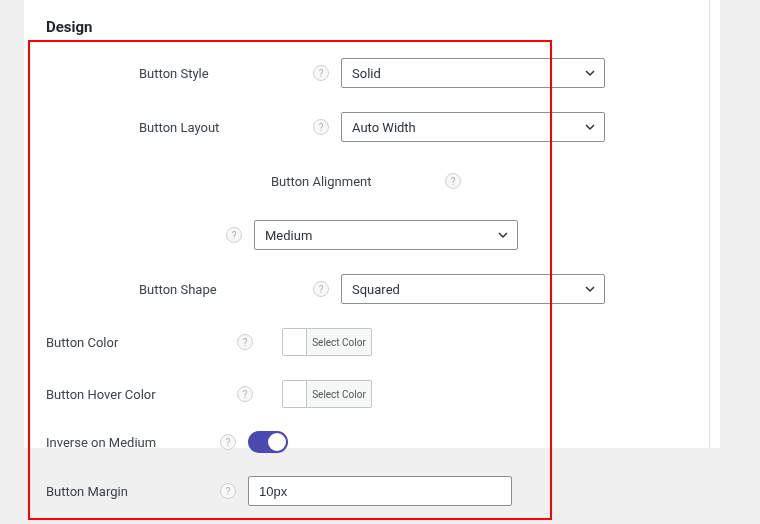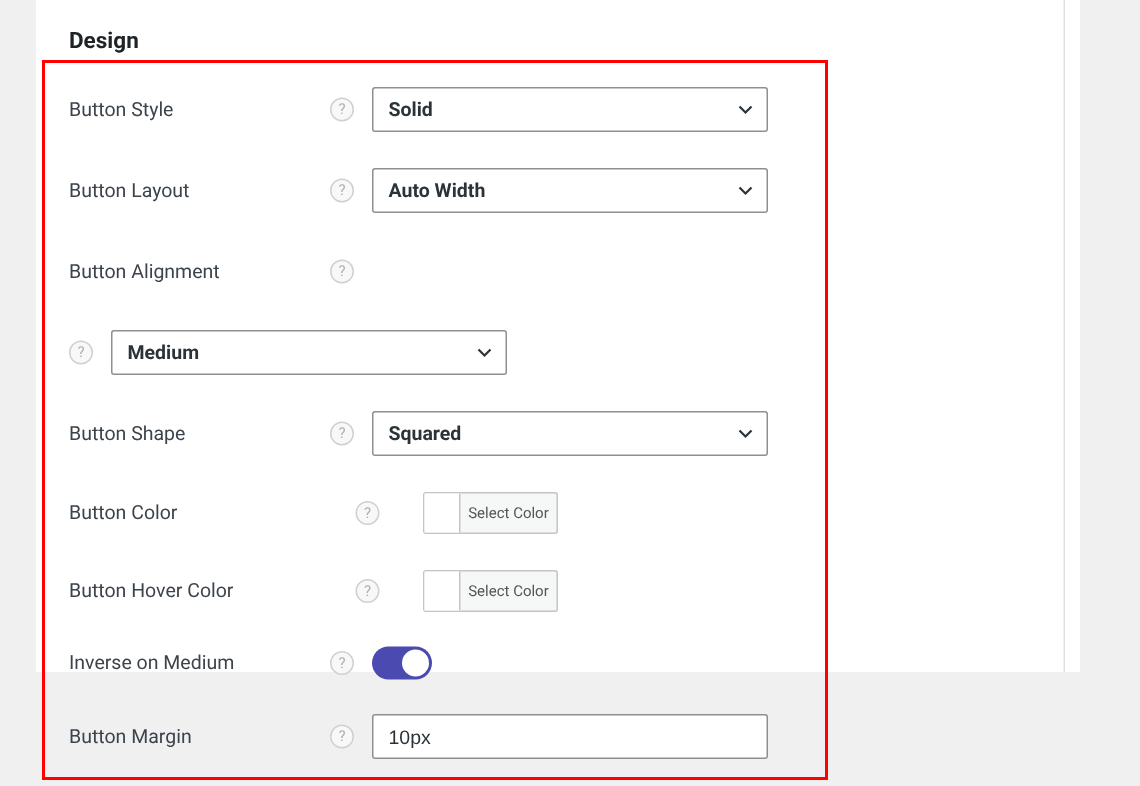--- a/index.html
+++ b/index.html
@@ -42,21 +42,21 @@
       width: 524px;
       height: 480px;
       pointer-events: none;
     }
     .row {
       display: flex;
       align-items: center;
       margin-bottom: 24px;
       height: 20px;
     }
-    .row.selectrow { height: 30px; }
+    .row.selectrow { height: 30px; justify-content: center; }
     .row.textrow { height: 30px; }
     .row.colorrow { height: 28px; gap: 17px; }
     .label {
       width: 174px;
       font-size: 13px;
       color: #3c434a;
     }
     .help {
       width: 16px;
       height: 16px;
@@ -77,21 +77,20 @@
       height: 30px;
       border: 1px solid #8c8f94;
       border-radius: 2px;
       background: #fff;
       display: flex;
       align-items: center;
       padding: 0 10px;
       cursor: pointer;
       font-size: 13px;
       color: #2c3338;
-      font-weight: bold;
     }
     .select .chevron {
       position: absolute;
       right: 8px;
       top: 50%;
       transform: translateY(-50%);
     }
     .chevron svg { display: block; }
     .textinput {
       width: 264px;

